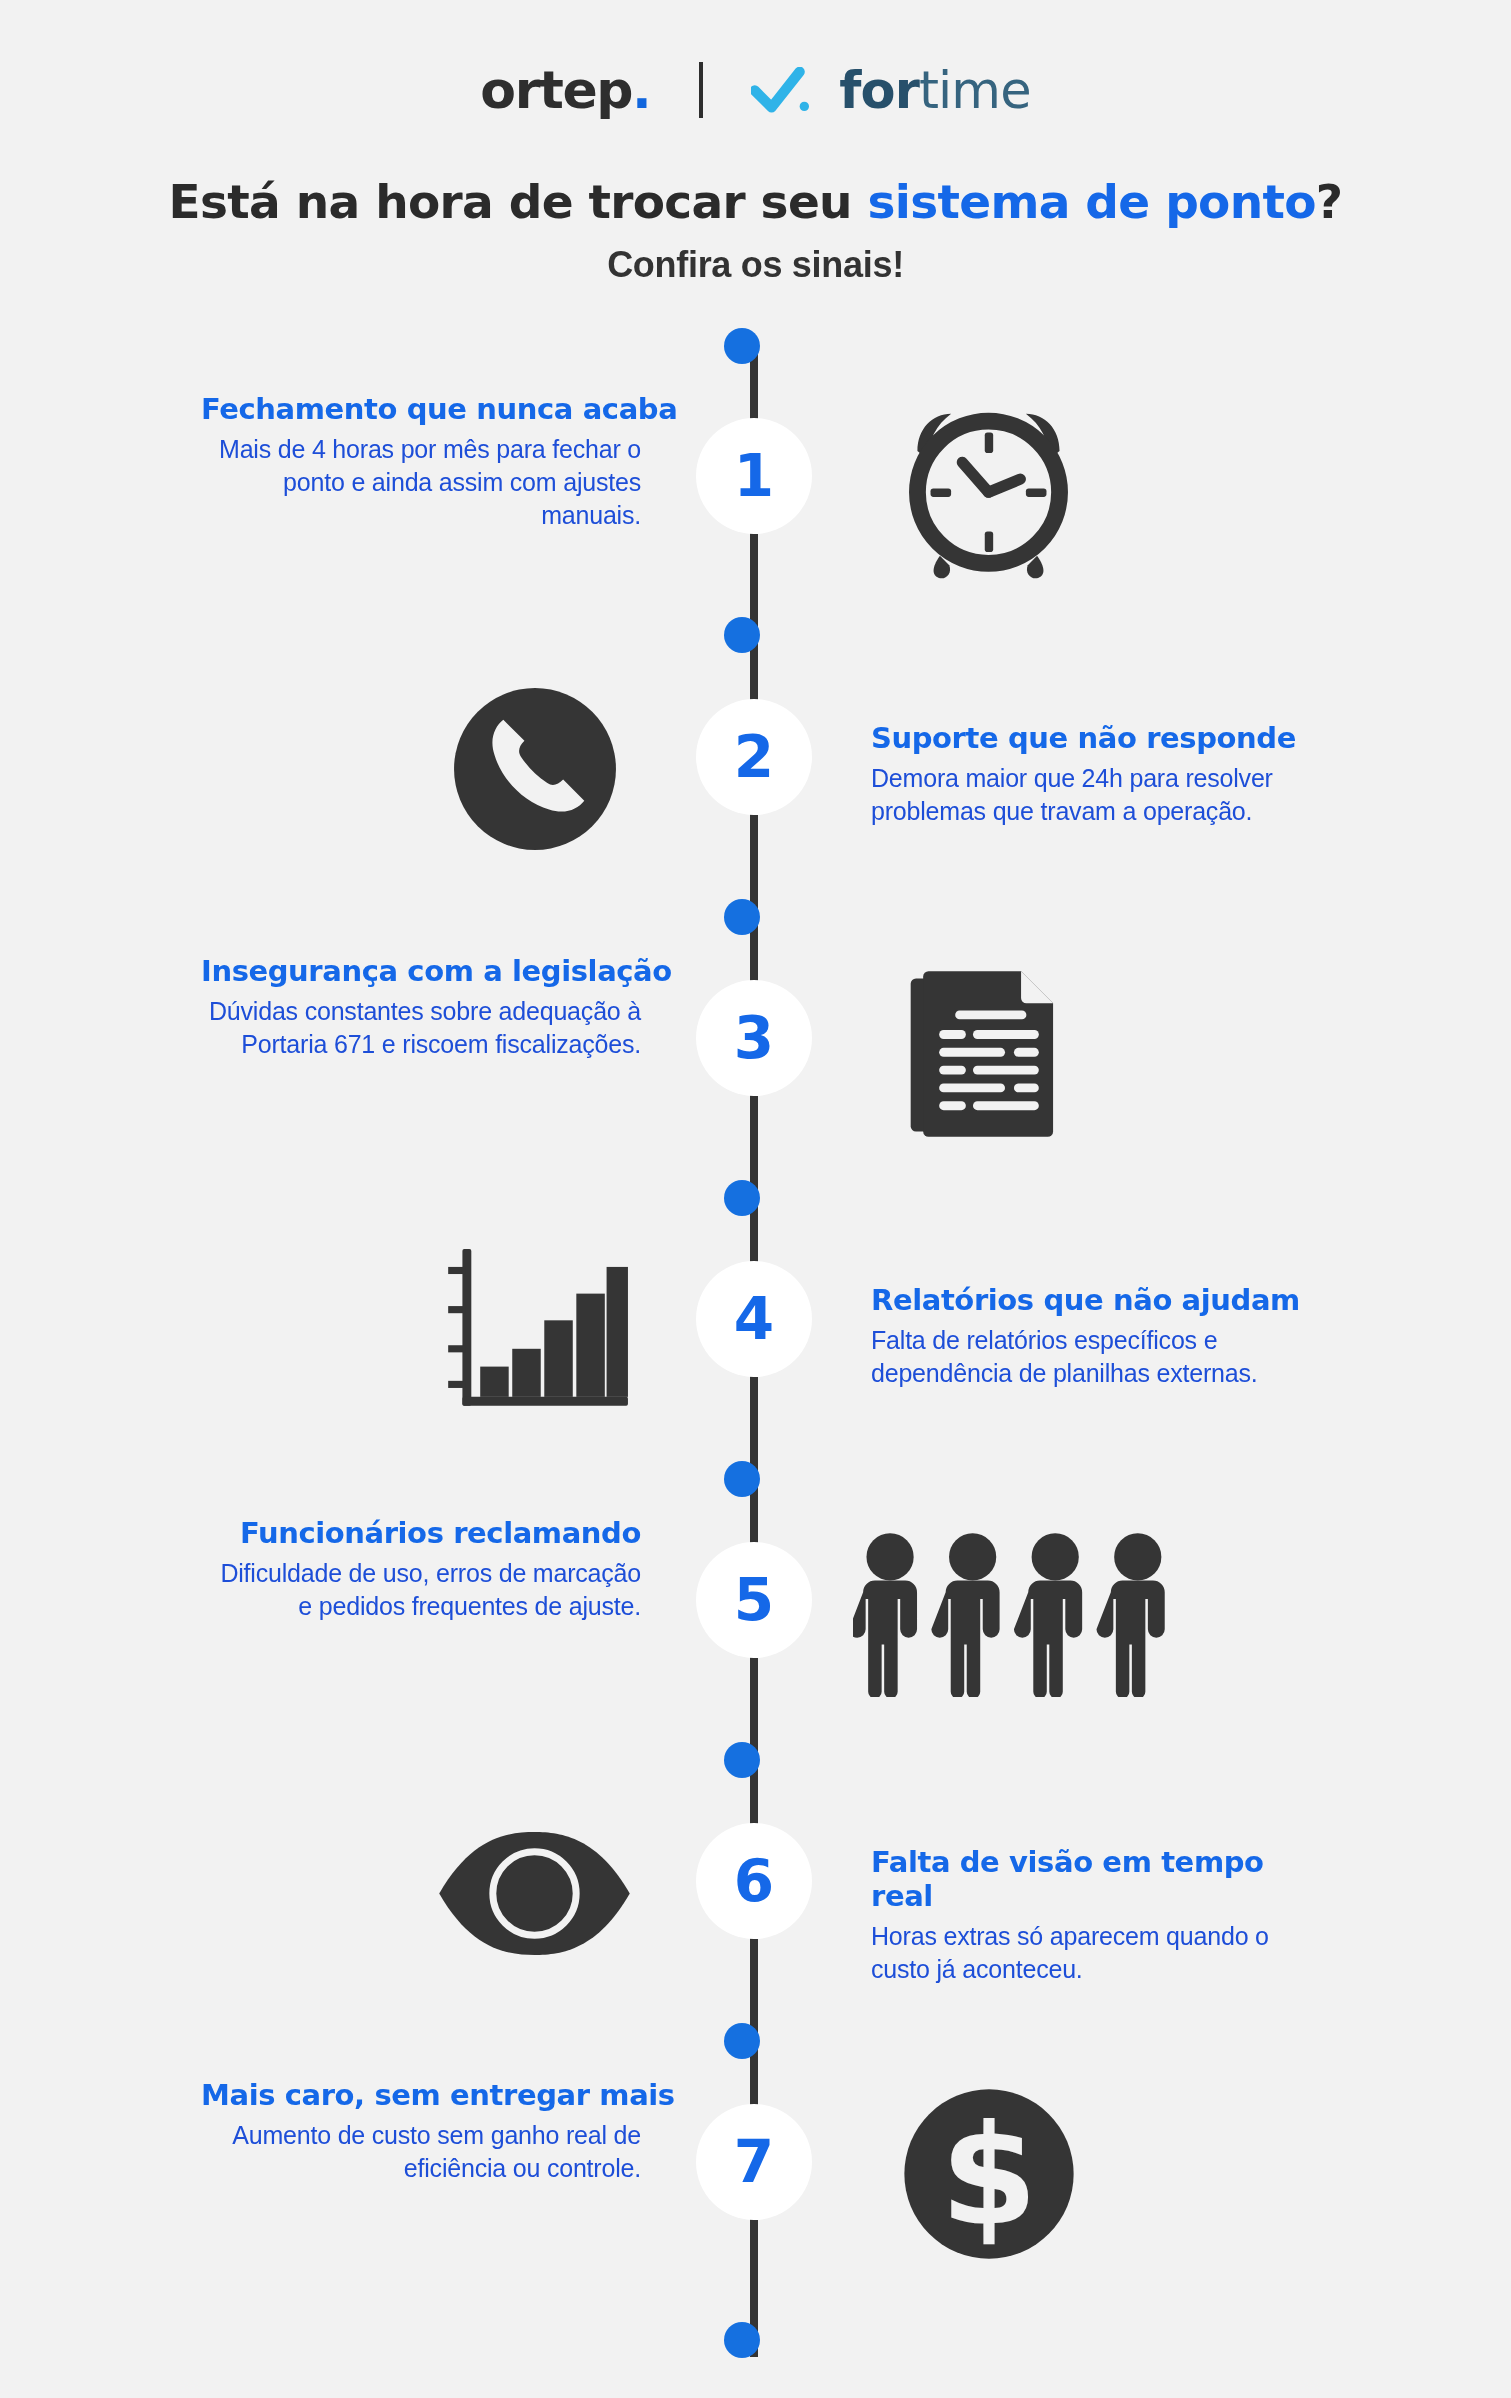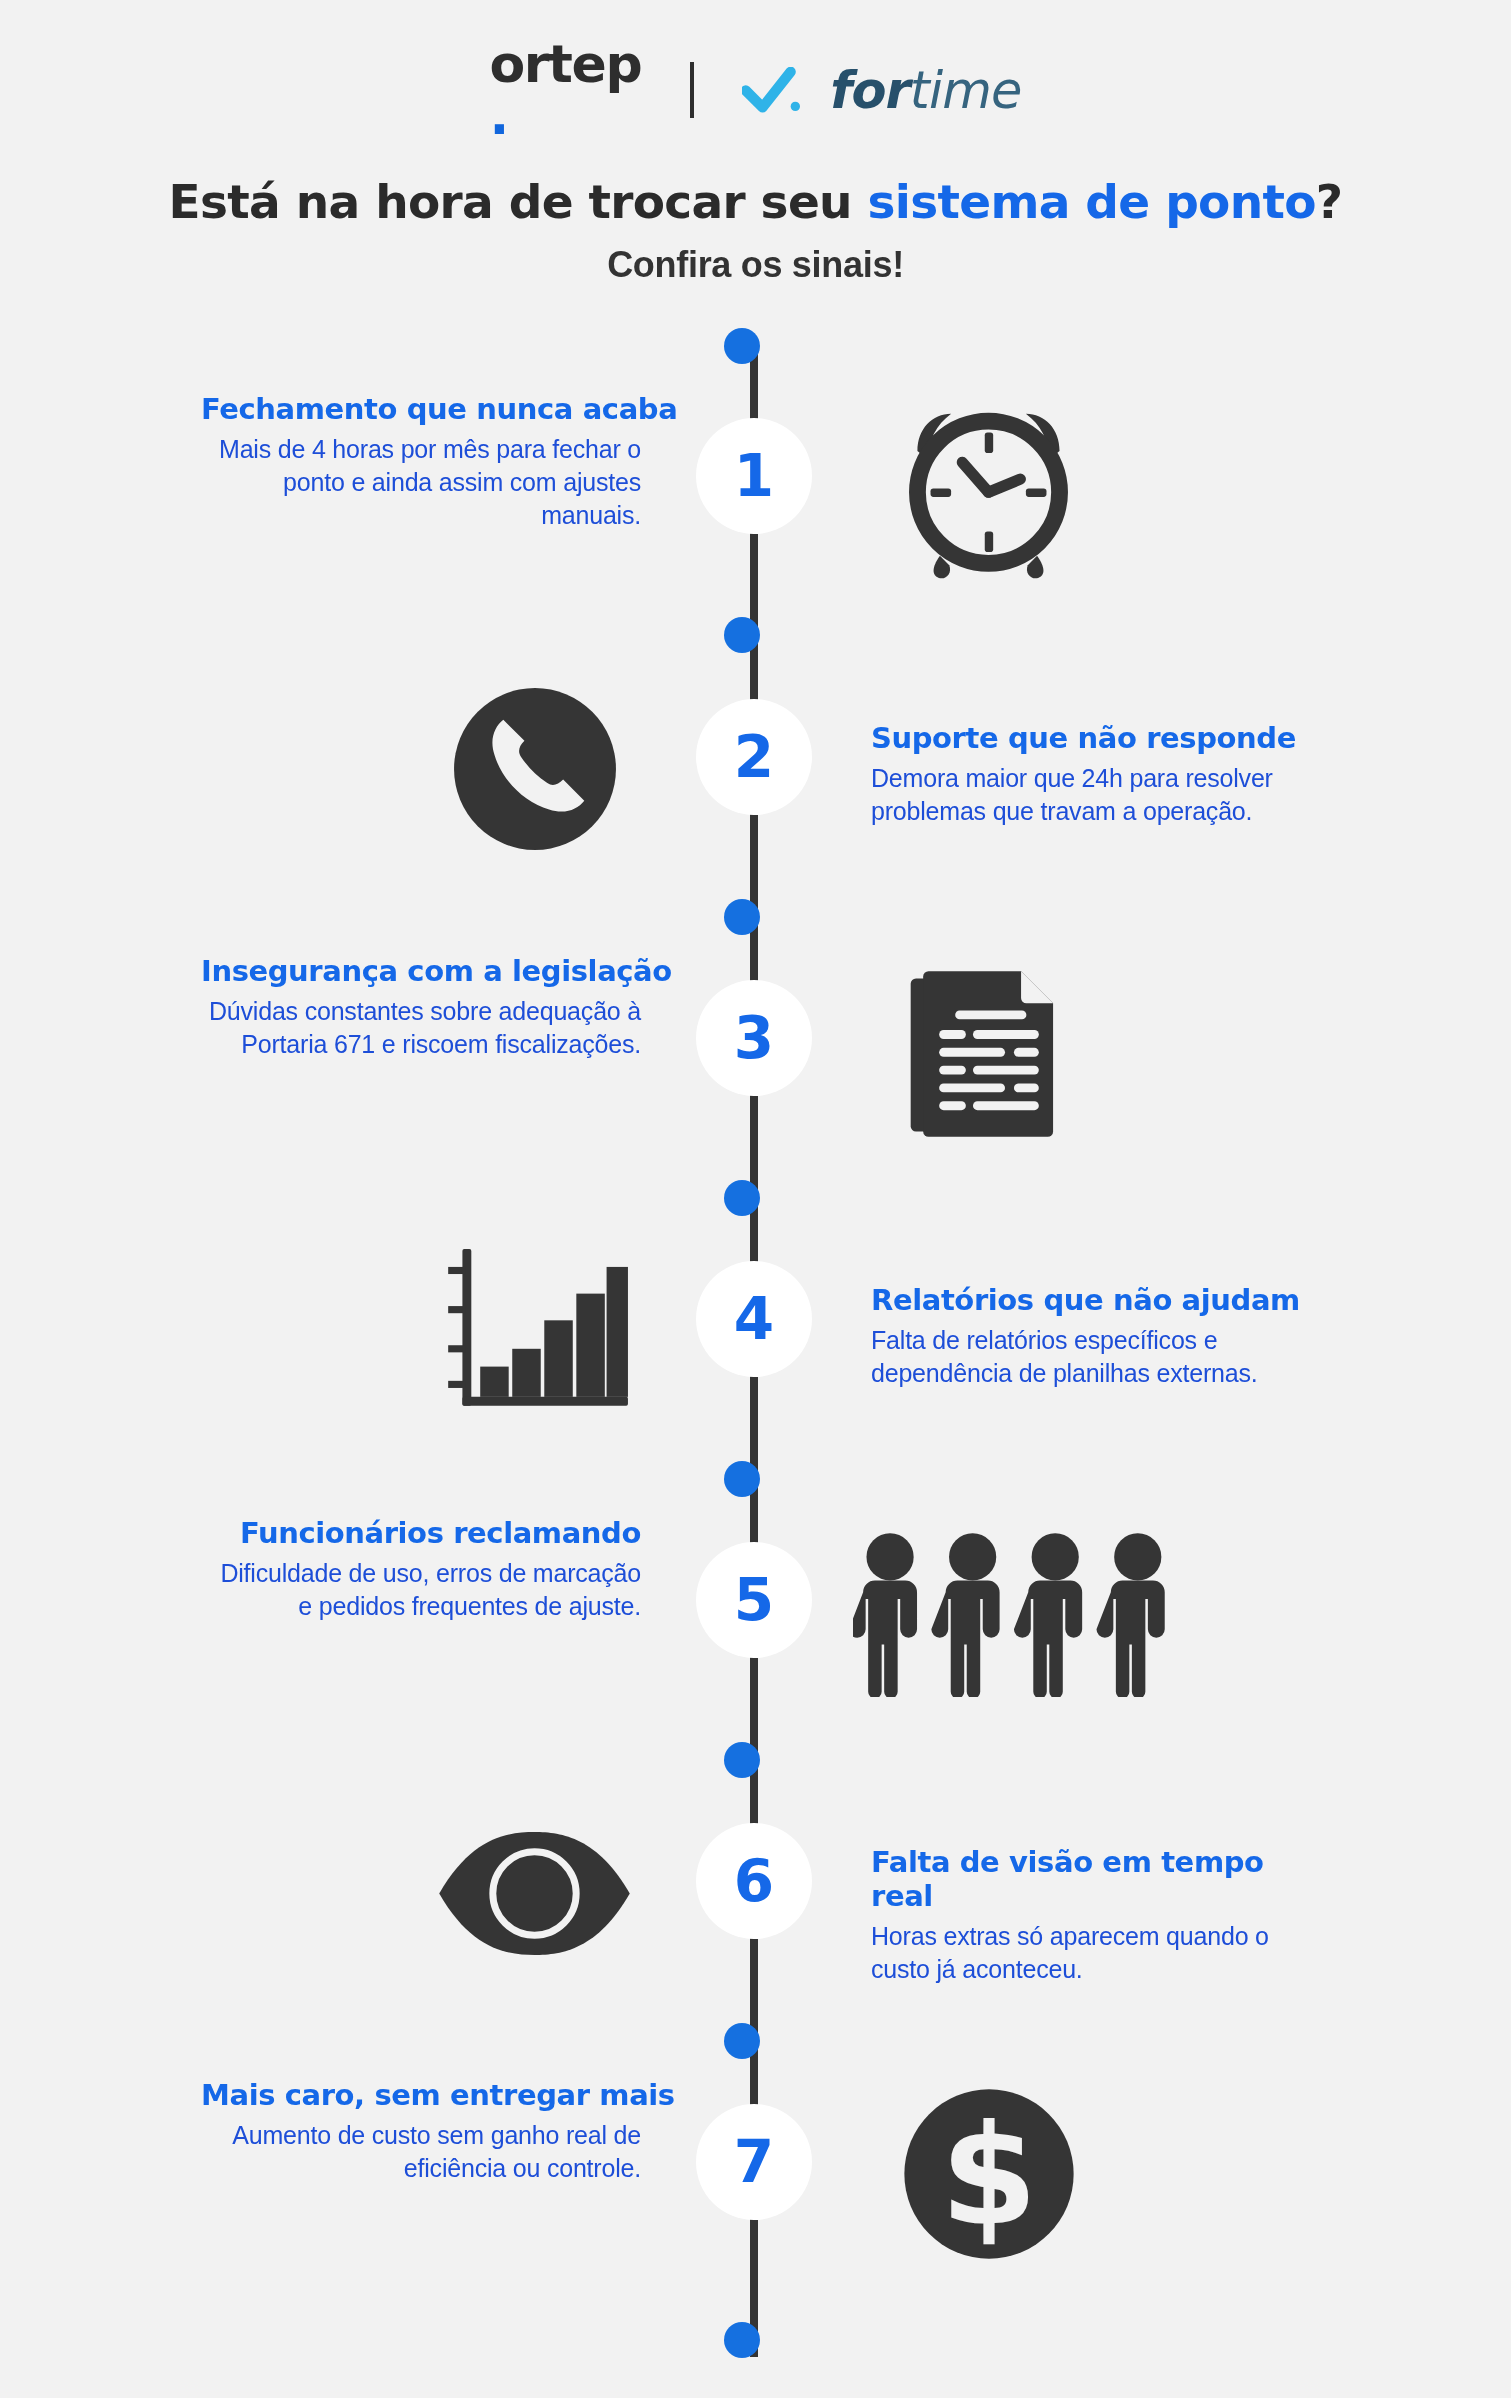--- a/index.html
+++ b/index.html
@@ -32,34 +32,32 @@
   }
   .logo-ortep {
     font-family: "DejaVu Sans", sans-serif;
     font-size: 52px;
     font-weight: 700;
     letter-spacing: -1.4px;
     color: #2e2e2e;
     line-height: 1;
     display: flex;
     align-items: baseline;
-    flex-direction: column;
   }
   .logo-ortep .dot { color: #1166dd; }
   .logo-divider {
     width: 3.7px;
     height: 56px;
     background: #2e2e2e;
     margin: 0 20.6px;
   }
   .logo-fortime {
     display: flex;
     align-items: center;
     gap: 30px;
-    font-style: italic;
   }
   .check-mark { display: block; }
   .logo-fortime-text {
     font-family: "DejaVu Sans", sans-serif;
     font-size: 51px;
     line-height: 1;
     color: #27506b;
     letter-spacing: -0.9px;
   }
   .logo-fortime-text .bold { font-weight: 700; }

